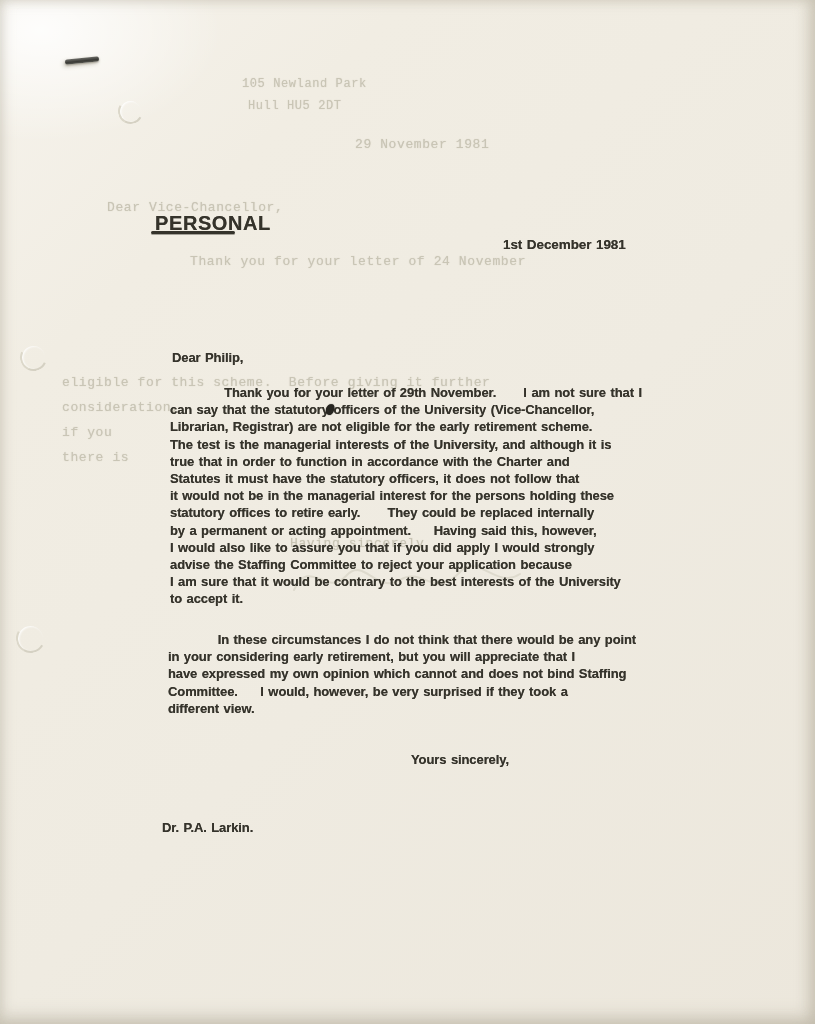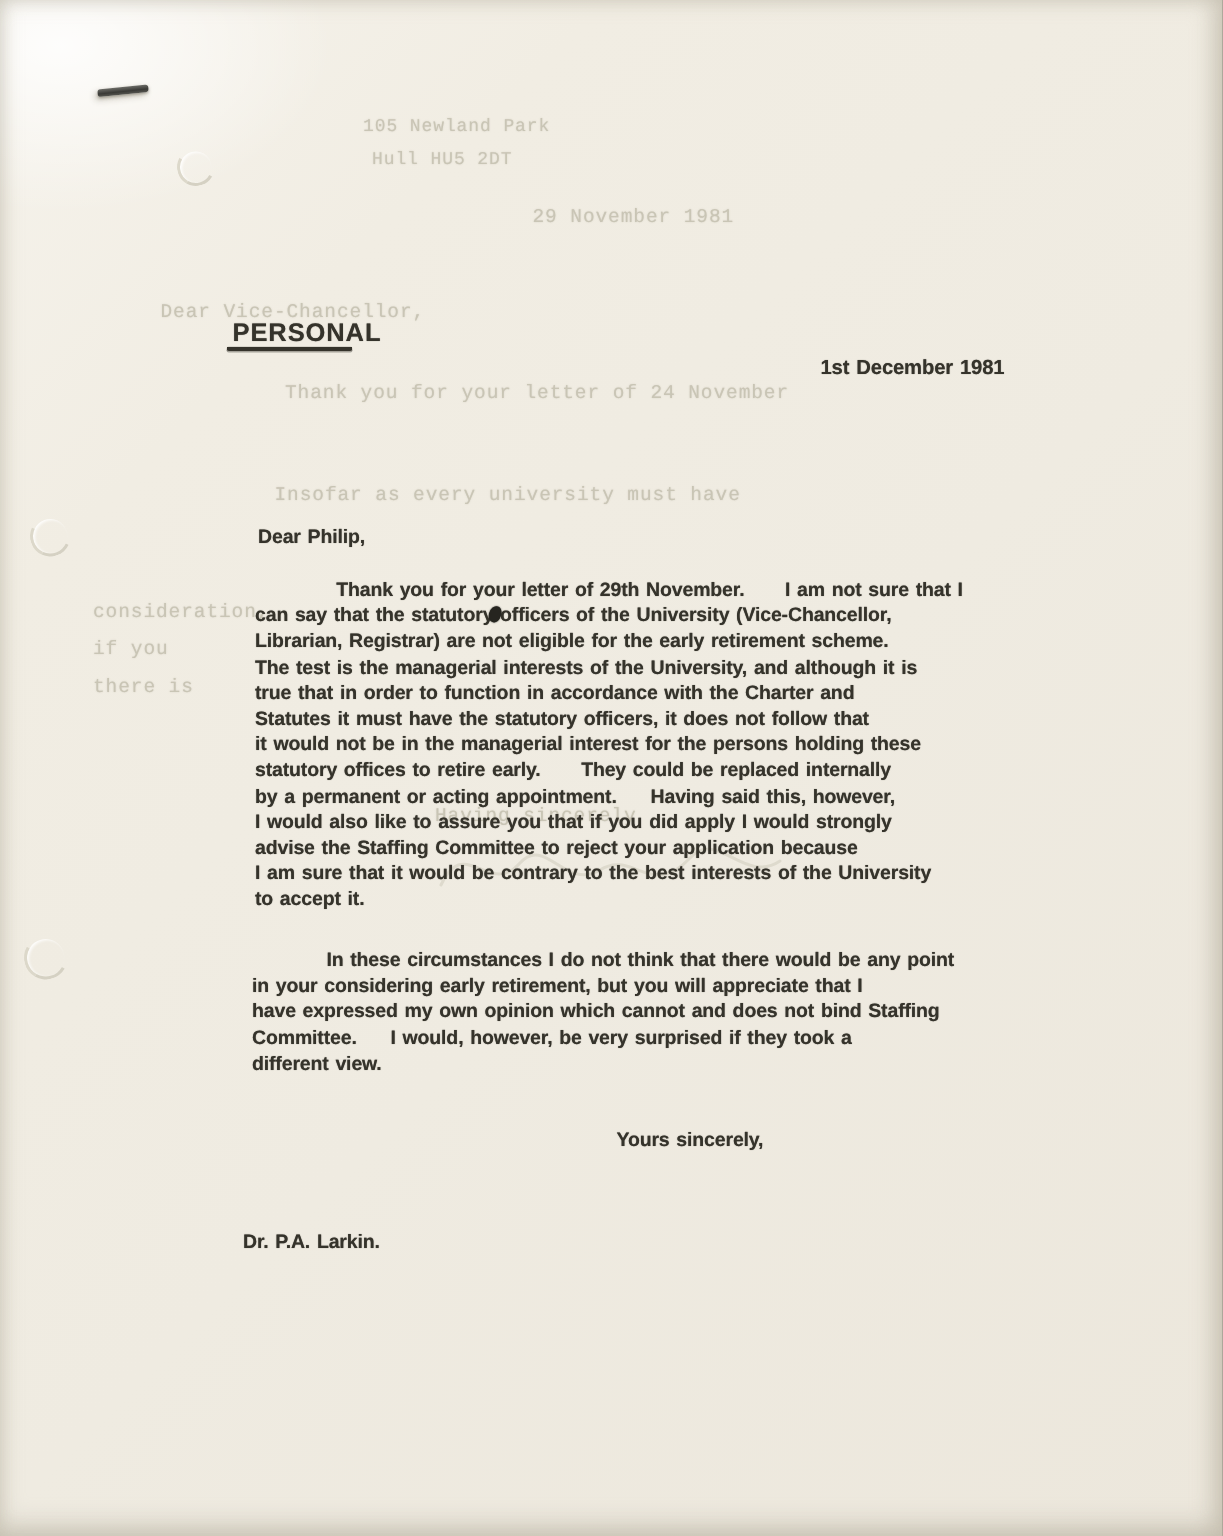--- a/index.html
+++ b/index.html
@@ -52,27 +52,27 @@
     position:absolute;
     color:#35332b;
     font-weight:700;
     font-size:13px;
     letter-spacing:-.1px;
     word-spacing:1px;
     white-space:pre;
     text-shadow:0 0 .6px rgba(53,51,43,.75);
     z-index:2;
   }
-  .marking{font-size:17px;letter-spacing:.6px;}
+  .marking{font-size:20px;letter-spacing:.6px;}
   .marking-underline{
     position:absolute;left:151px;top:231px;width:84px;height:0;
     border-top:3px solid #35332b;z-index:2;border-radius:2px;
     box-shadow:0 1px 0 rgba(53,51,43,.4);
   }
-  .date-line{font-size:13.5px;margin-left:44px;}
+  .date-line{font-size:13.5px;}
   .para .line{height:17.2px;line-height:17.2px;}
   .blot{
     position:absolute;left:326px;top:404px;width:8px;height:11px;
     background:#262520;border-radius:60% 45% 55% 50%;
     transform:rotate(14deg);z-index:3;
     box-shadow:0 0 1px #262520;
   }
 </style>
 </head>
 <body>
@@ -82,21 +82,21 @@
   <div class="staple"></div>
   <div class="punch punch-1"></div>
   <div class="punch punch-2"></div>
   <div class="punch punch-3"></div>
 
   <div class="ghost g-addr" style="left:242px;top:77px">105 Newland Park</div>
   <div class="ghost g-addr" style="left:248px;top:99px">Hull HU5 2DT</div>
   <div class="ghost" style="left:355px;top:137px">29 November 1981</div>
   <div class="ghost" style="left:107px;top:200px">Dear Vice-Chancellor,</div>
   <div class="ghost" style="left:190px;top:254px">Thank you for your letter of 24 November</div>
-  <div class="ghost" style="left:183px;top:322px">Insofar as every university must have</div>
+  <div class="ghost" style="left:62px;top:375px">eligible for this scheme.  Before giving it further</div>
   <div class="ghost" style="left:62px;top:400px">consideration,</div>
   <div class="ghost" style="left:62px;top:425px">if you</div>
   <div class="ghost" style="left:62px;top:450px">there is</div>
   <div class="ghost" style="left:290px;top:536px">Having sincerely</div>
   <svg class="ghost-sig" width="240" height="58">
     <path d="M6,42 C22,8 38,50 58,28 C76,8 88,46 112,32 C134,18 146,52 172,24 C190,4 208,42 232,26" fill="none" stroke="#d6d2c4" stroke-width="2" stroke-linecap="round" opacity=".85"></path>
   </svg>
 
   <div class="ink marking" style="left:155px;top:212px">PERSONAL</div>
   <div class="marking-underline"></div>

